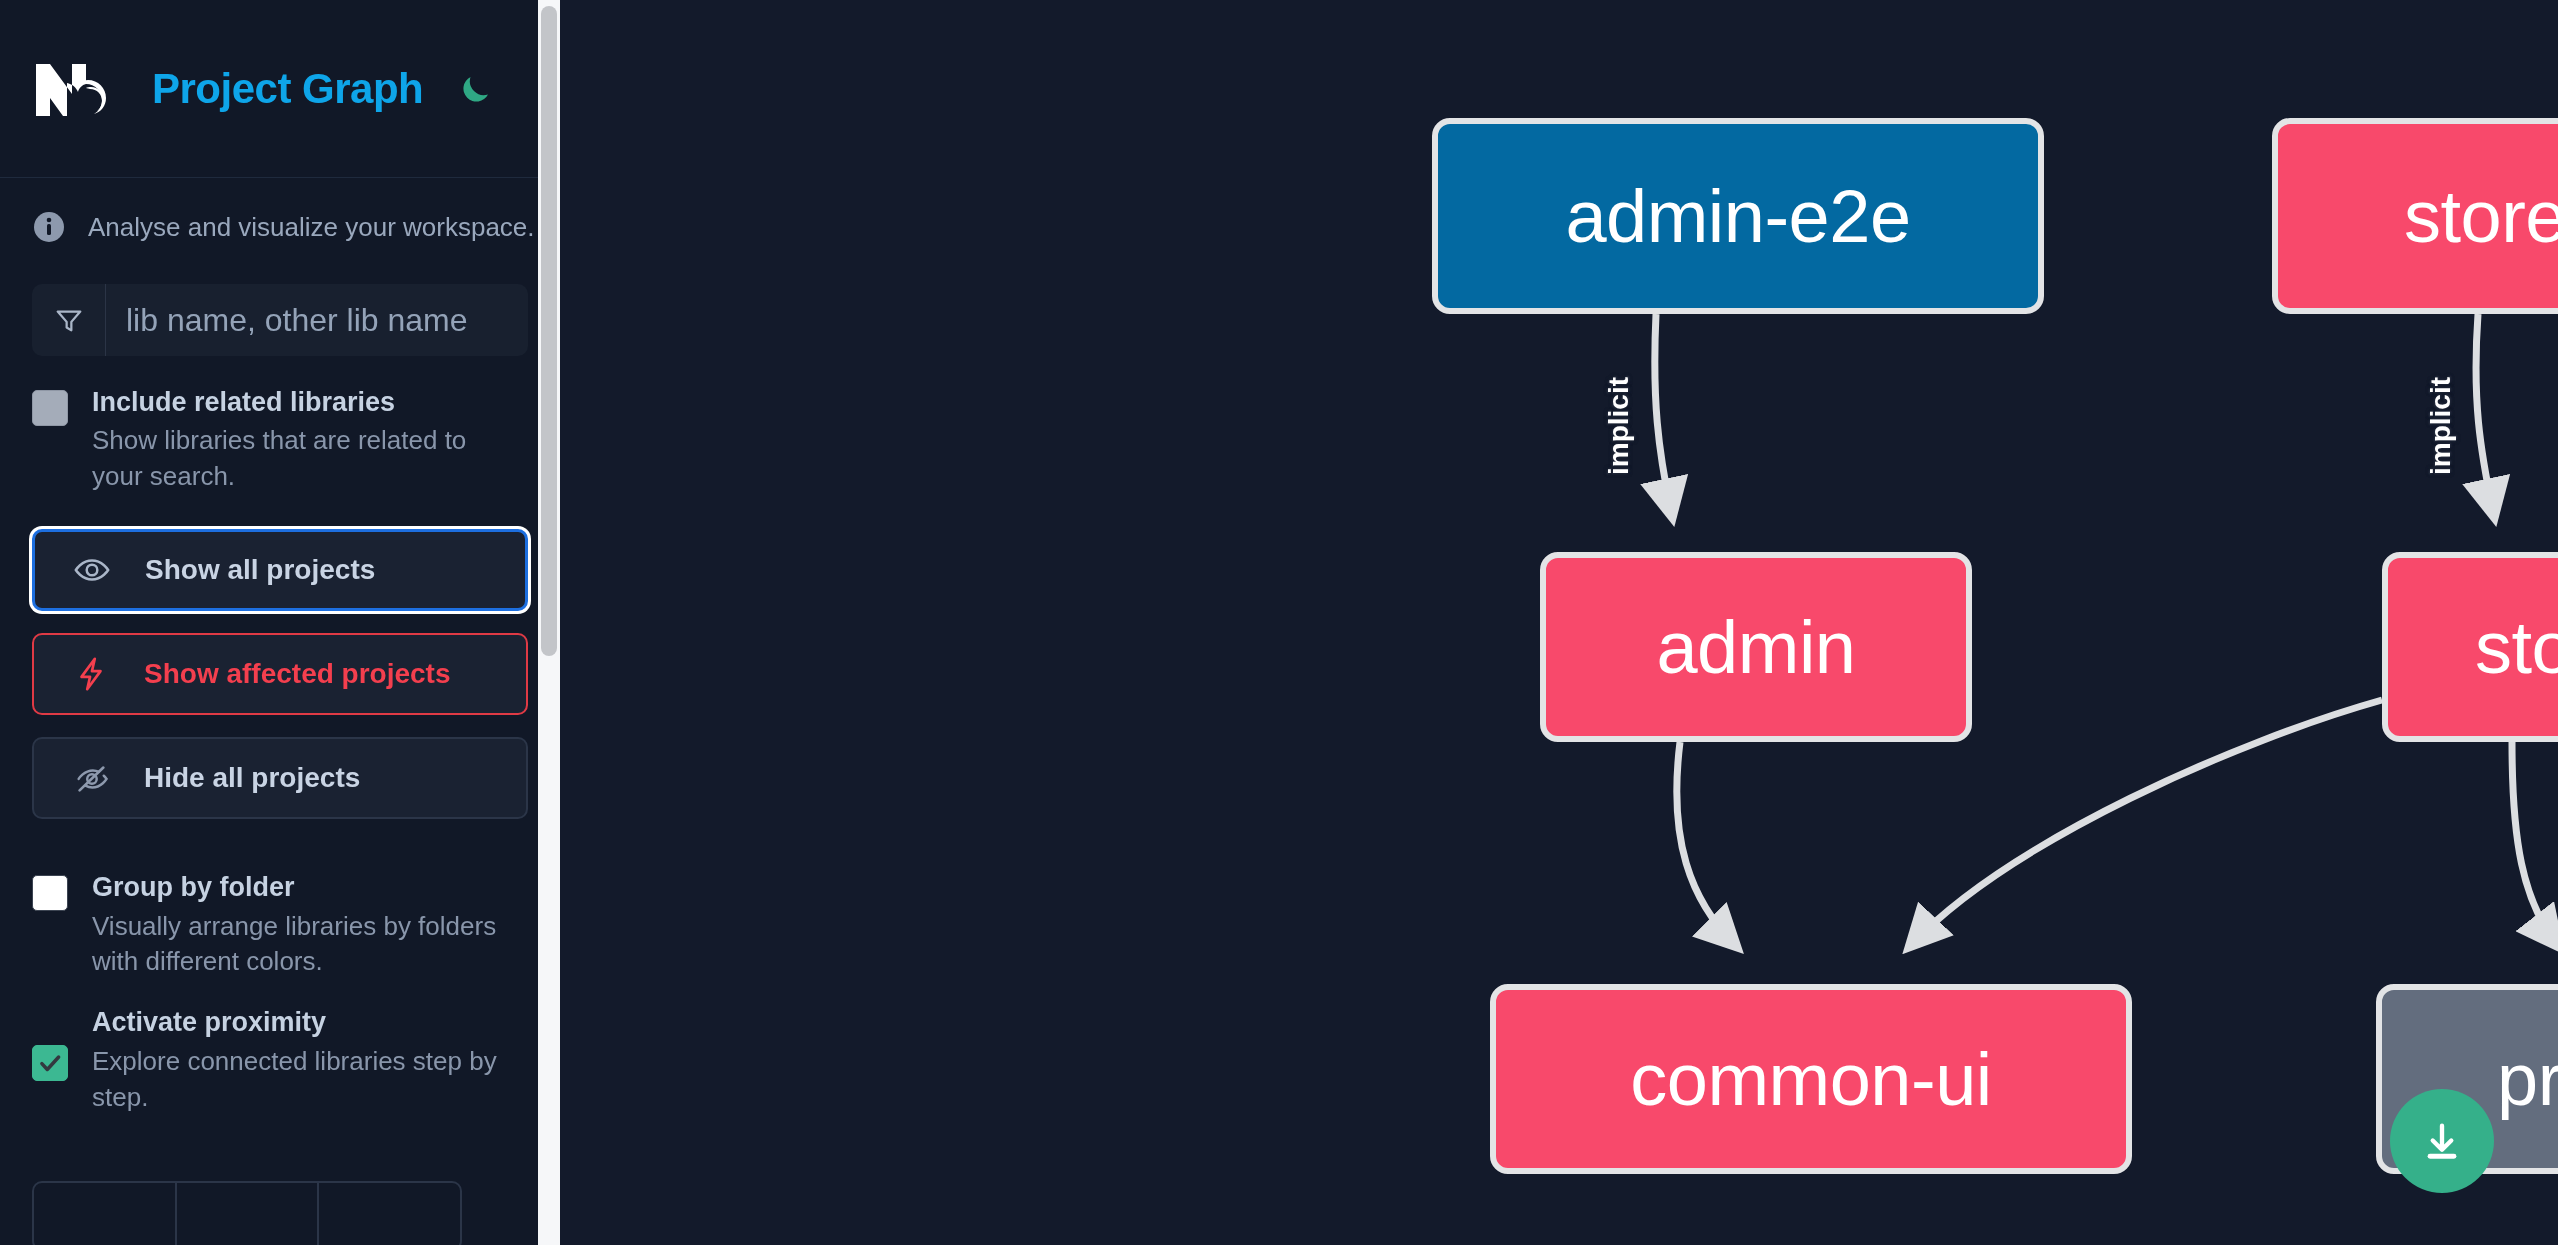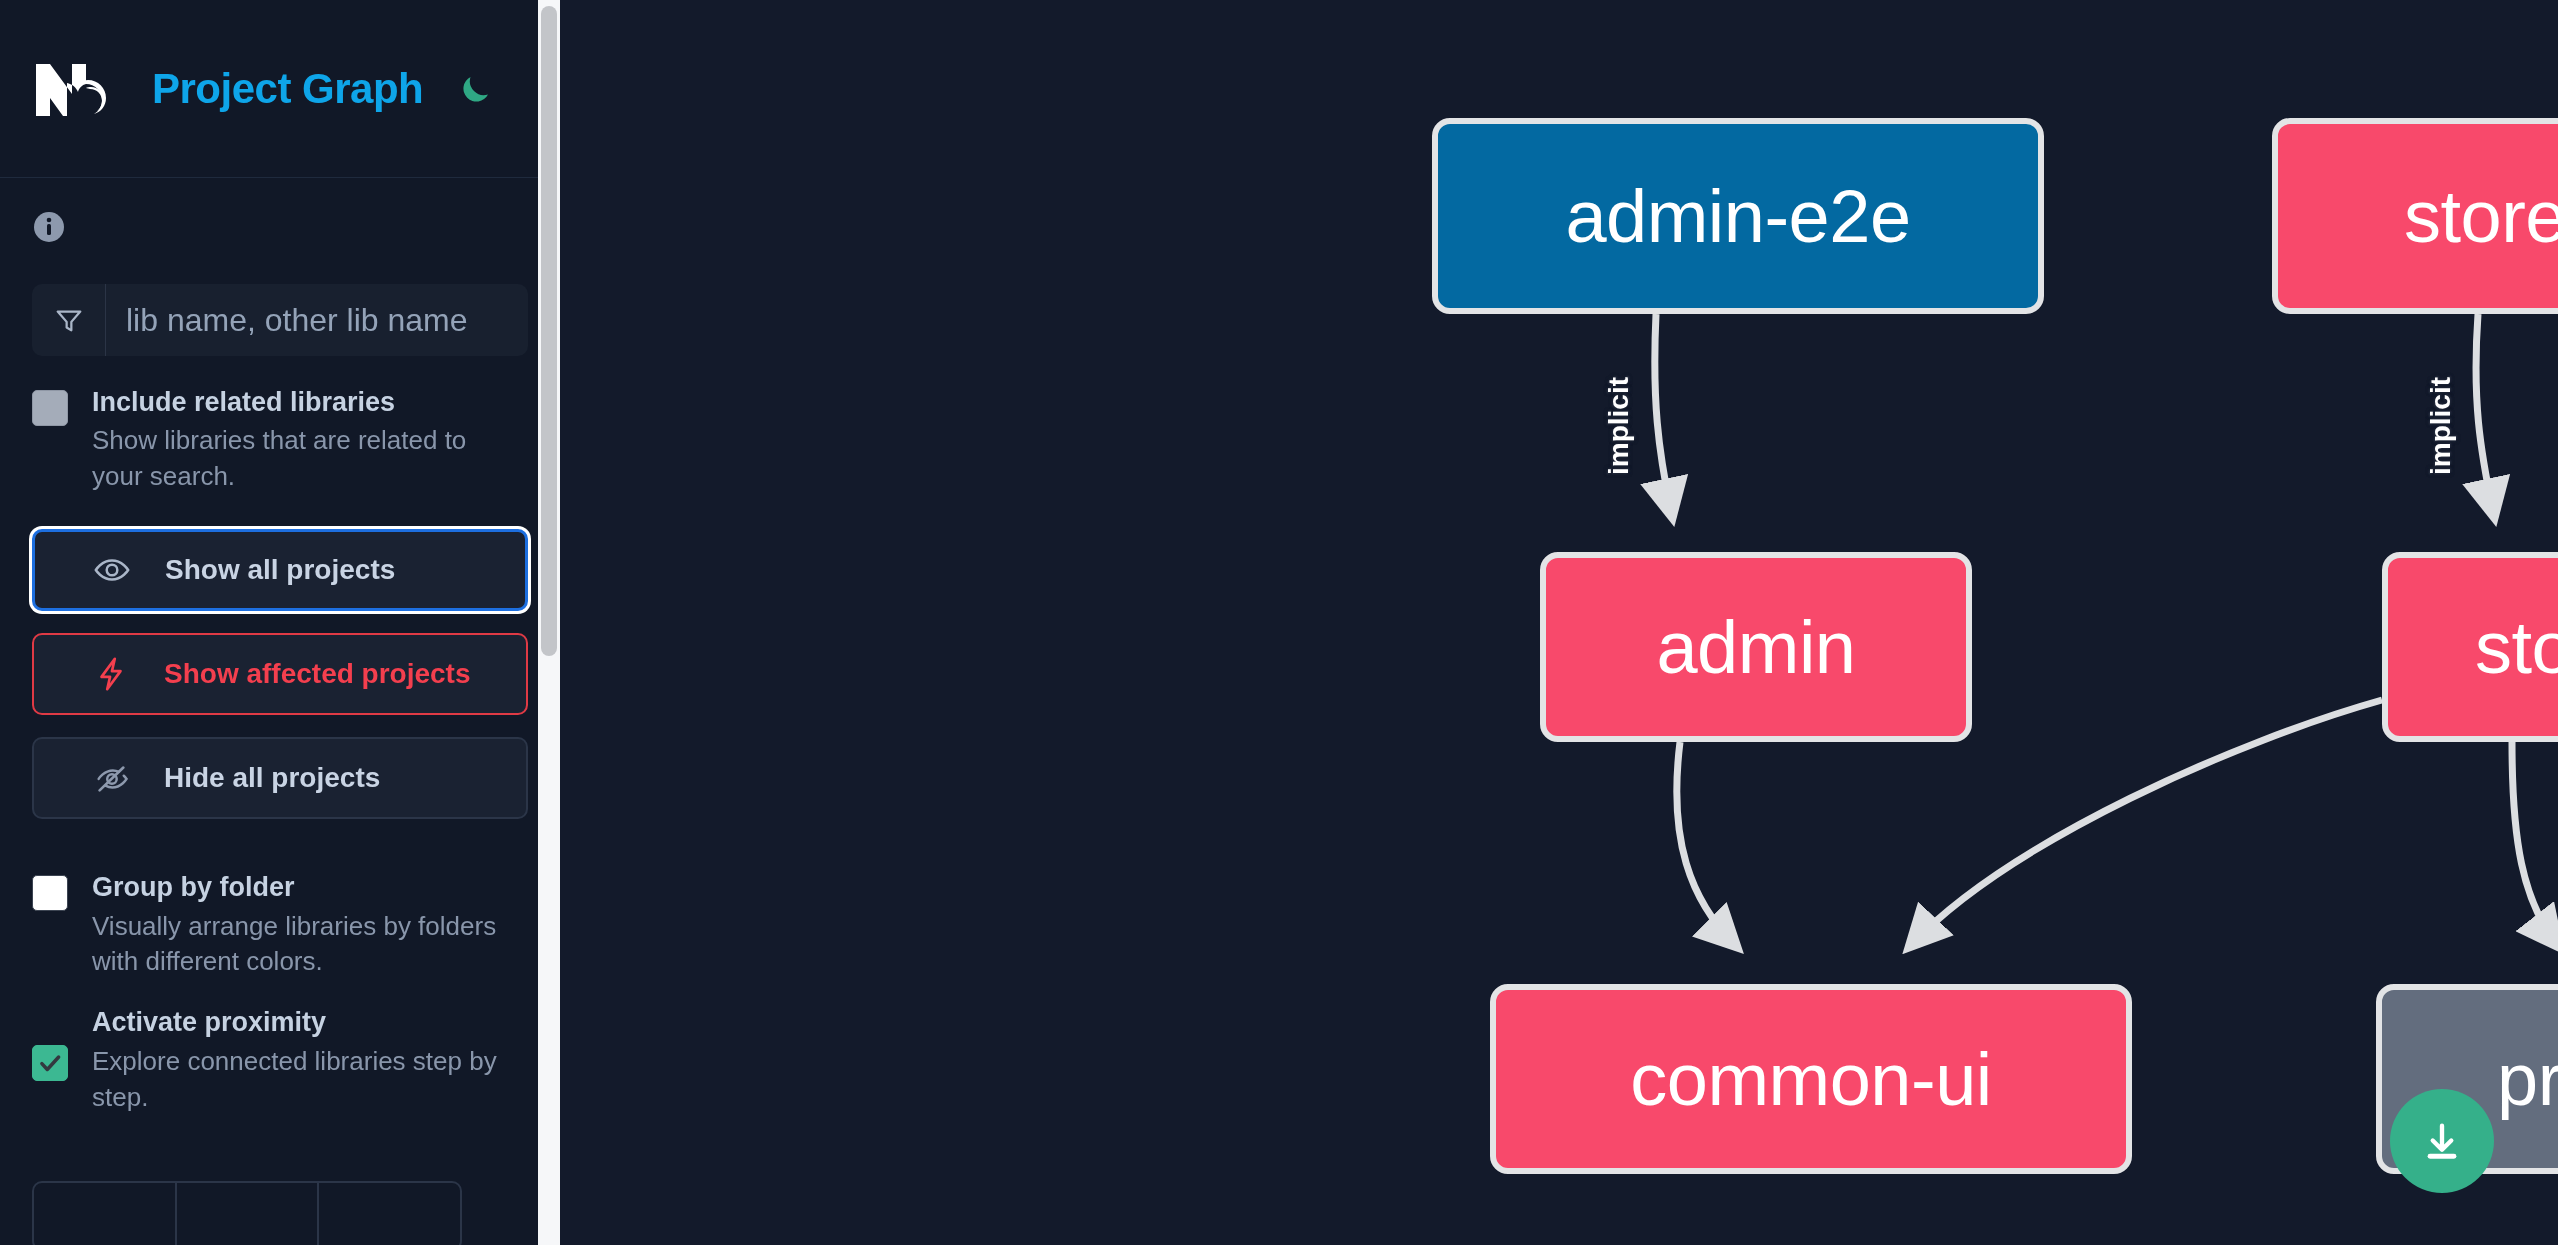--- a/index.html
+++ b/index.html
@@ -90,21 +90,21 @@
   }
 
   .btn-stack { padding: 34px 32px 0 32px; }
   .gbtn {
     position: relative;
     display: flex; align-items: center;
     height: 82px;
     border-radius: 10px;
     background: #1a2232;
     margin-bottom: 22px;
-    padding-left: 56px;
+    padding-left: 36px;
     cursor: pointer;
   }
   .gbtn .glabel { font-size: 28px; font-weight: 700; margin-left: 32px; white-space: nowrap; }
   .gbtn .gicon { width: 42px; height: 42px; flex: 0 0 42px; display:flex; align-items:center; justify-content:center; }
   .gbtn.focused {
     border: 3px solid #1d6fe0;
     box-shadow: 0 0 0 3px #ffffff;
   }
   .gbtn.focused .glabel { color: #c9d4e4; }
   .gbtn.danger { border: 2px solid #e03a45; }
@@ -197,20 +197,21 @@
     </div>
 
     <div class="tagline-row">
       <span class="info-icon">
         <svg viewBox="0 0 34 34" width="34" height="34">
           <circle cx="17" cy="17" r="15" fill="#8d99ad"></circle>
           <rect x="15" y="14" width="4" height="11" rx="1.6" fill="#111827"></rect>
           <circle cx="17" cy="10" r="2.3" fill="#111827"></circle>
         </svg>
       </span>
+      <span class="tagline-text">Analyse and visualize your workspace.</span>
     </div>
 
     <div class="search-wrap">
       <div class="search-box">
         <span class="search-icon-cell">
           <svg viewBox="0 0 34 34" width="32" height="32">
             <path d="M5 8h24l-9.5 11v9L14.5 25v-6z" fill="none" stroke="#aab6c8" stroke-width="2.4" stroke-linejoin="round"></path>
           </svg>
         </span>
         <input class="search-input" type="text" placeholder="lib name, other lib name" style="">

